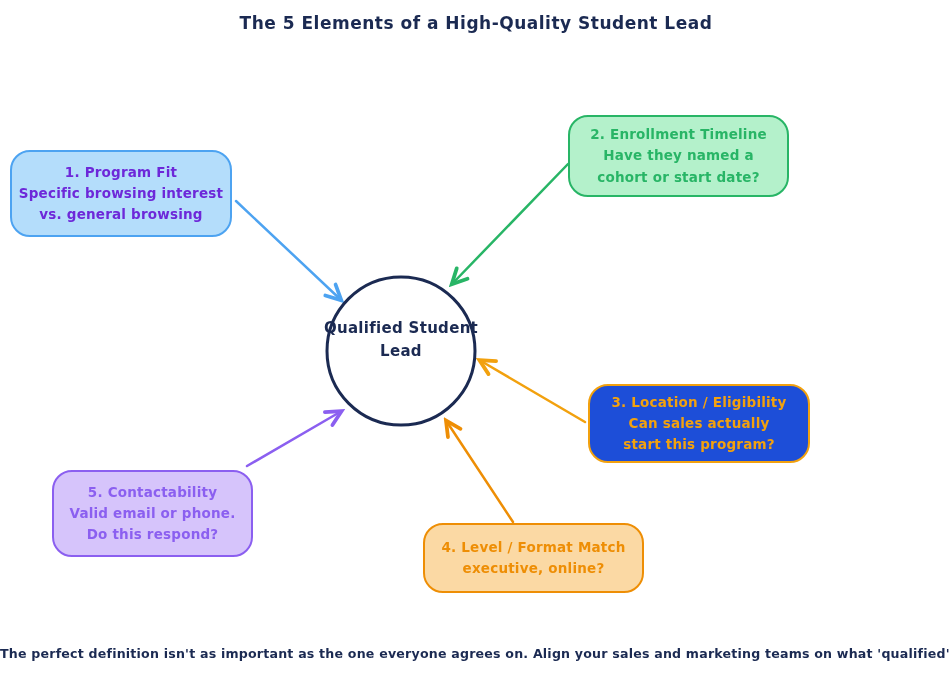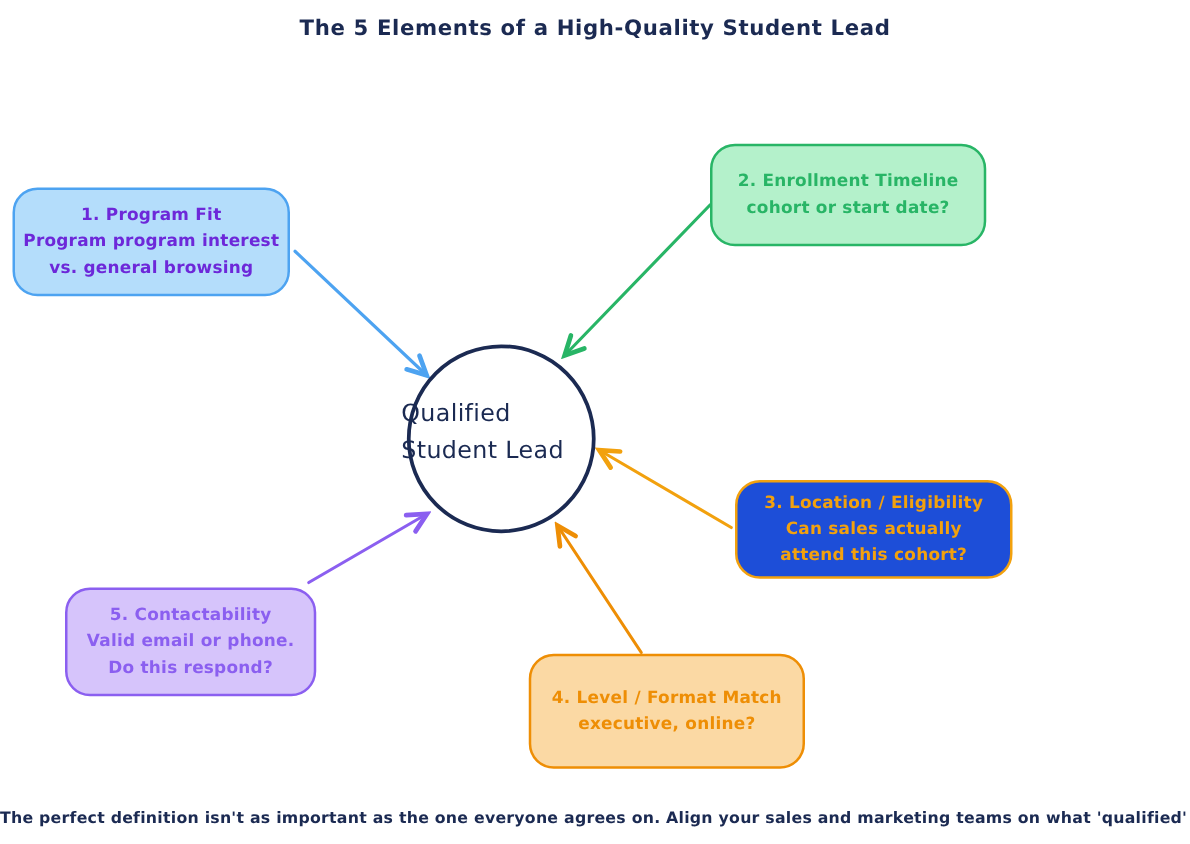--- a/index.html
+++ b/index.html
@@ -33,36 +33,36 @@
     text-align: center;
     font-size: 13.5px;
     font-weight: 600;
     line-height: 1.58;
     letter-spacing: 0.2px;
   }
   .node span { display: block; }
   #node-program-fit       { left: 10px;  top: 150px; width: 222px; height: 87px; }
   #node-enrollment        { left: 568px; top: 115px; width: 221px; height: 82px; }
   #node-location          { left: 588px; top: 384px; width: 222px; height: 79px; }
-  #node-level-format      { left: 423px; top: 523px; width: 221px; height: 92px; }
+  #node-level-format      { left: 423px; top: 523px; width: 221px; height: 70px; }
   #node-contactability    { left: 52px;  top: 470px; width: 201px; height: 87px; }
   #arrow-layer {
     position: absolute;
     left: 0; top: 0;
     width: 952px; height: 675px;
     pointer-events: none;
   }
   .center-label {
     position: absolute;
     left: 321px;
     top: 317px;
     width: 160px;
-    text-align: left;
-    font-size: 19px;
-    font-weight: 400;
+    text-align: center;
+    font-size: 15px;
+    font-weight: 700;
     line-height: 1.55;
     letter-spacing: 0.3px;
   }
   .footer {
     position: absolute;
     top: 646px;
     left: 0;
     width: 952px;
     text-align: center;
     font-size: 12.6px;
@@ -107,33 +107,34 @@
   </svg>
 
   <div class="center-label" style="color: rgb(27, 42, 82);">
     <span>Qualified</span>
     <span>Student</span>
     <span>Lead</span>
   </div>
 
   <div class="node" id="node-program-fit" style="border-color: rgb(77, 163, 241); background-color: rgb(180, 221, 251); color: #6d28d9;">
     <span>1. Program Fit</span>
-    <span>Program program interest</span>
+    <span>Specific browsing interest</span>
     <span>vs. general browsing</span>
   </div>
 
   <div class="node" id="node-enrollment" style="border-color: rgb(40, 181, 102); background-color: rgb(180, 241, 203); color: rgb(40, 181, 102);">
     <span>2. Enrollment Timeline</span>
+    <span>Have they named a</span>
     <span>cohort or start date?</span>
   </div>
 
   <div class="node" id="node-location" style="border-color: rgb(242, 161, 14); background-color: #1d4ed8; color: rgb(242, 161, 14);">
     <span>3. Location / Eligibility</span>
     <span>Can sales actually</span>
-    <span>attend this cohort?</span>
+    <span>start this program?</span>
   </div>
 
   <div class="node" id="node-level-format" style="border-color: rgb(238, 142, 5); background-color: rgb(251, 217, 164); color: rgb(238, 142, 5);">
     <span>4. Level / Format Match</span>
     <span>executive, online?</span>
   </div>
 
   <div class="node" id="node-contactability" style="border-color: rgb(139, 95, 240); background-color: rgb(214, 196, 251); color: rgb(139, 95, 240);">
     <span>5. Contactability</span>
     <span>Valid email or phone.</span>

